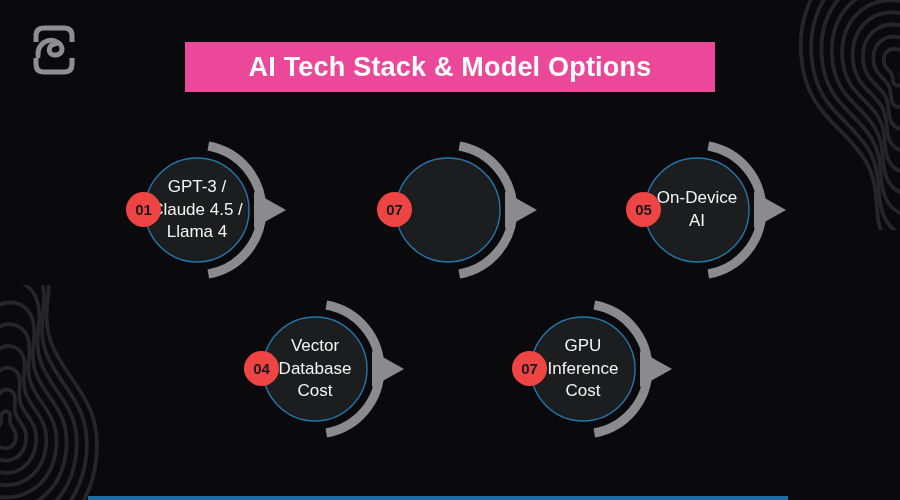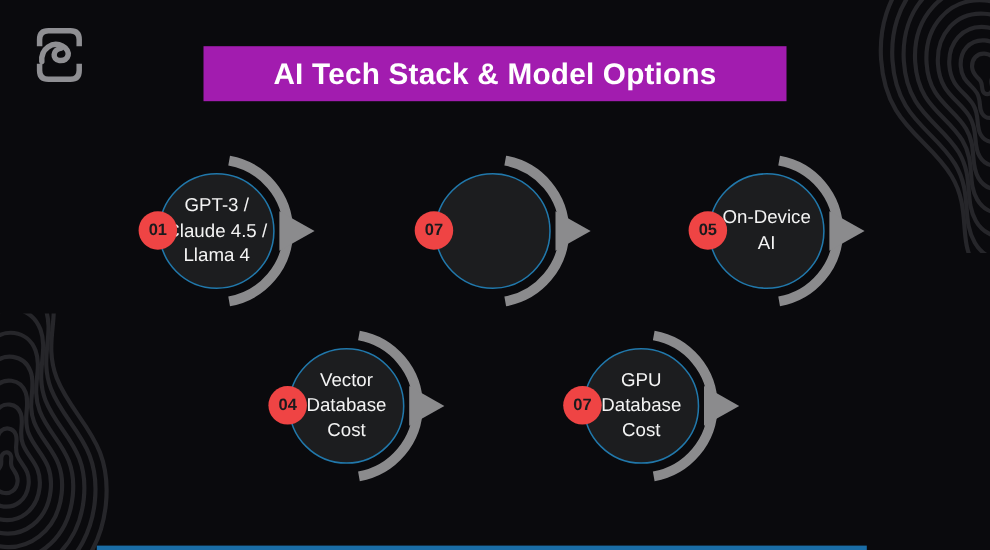--- a/index.html
+++ b/index.html
@@ -15,21 +15,21 @@
   .topo{position:absolute;pointer-events:none;}
   .topo-tr{top:0;right:0;}
   .topo-bl{top:285px;left:0;}
 
   
   .logo{position:absolute;left:32px;top:24px;width:44px;height:52px;}
 
   
   .banner{
     position:absolute;left:185px;top:42px;width:530px;height:50px;
-    background:#a21caf;display:flex;align-items:center;justify-content:center;
+    background:#ec4899;display:flex;align-items:center;justify-content:center;
   }
   .banner h1{
     margin:0;color:#ffffff;font-size:27px;font-weight:700;letter-spacing:.2px;
   }
 
   
   .node{position:absolute;width:230px;height:170px;}
   .node svg{position:absolute;left:0;top:0;}
   .node-label{
     position:absolute;left:39px;top:33px;width:112px;height:104px;
@@ -140,20 +140,20 @@
     <div class="badge">04</div>
   </div>
 
   <div class="node n5">
     <svg width="230" height="170" viewBox="0 0 230 170">
       <path d="M 106.3 21 A 65 65 0 0 1 106.3 149" fill="none" stroke="#8b8b8d" stroke-width="9"></path>
       <polygon points="152,67 184,85 152,103" fill="#8b8b8d"></polygon>
       <circle cx="95" cy="85" r="52" fill="#1c1d1f" stroke="#2178ab" stroke-width="1.4"></circle>
     </svg>
     <div class="node-label">GPU
-Database
+Inference
 Cost</div>
     <div class="badge">07</div>
   </div>
 
   <div class="bottom-bar"></div>
 
 </div>
 
 </body></html>

